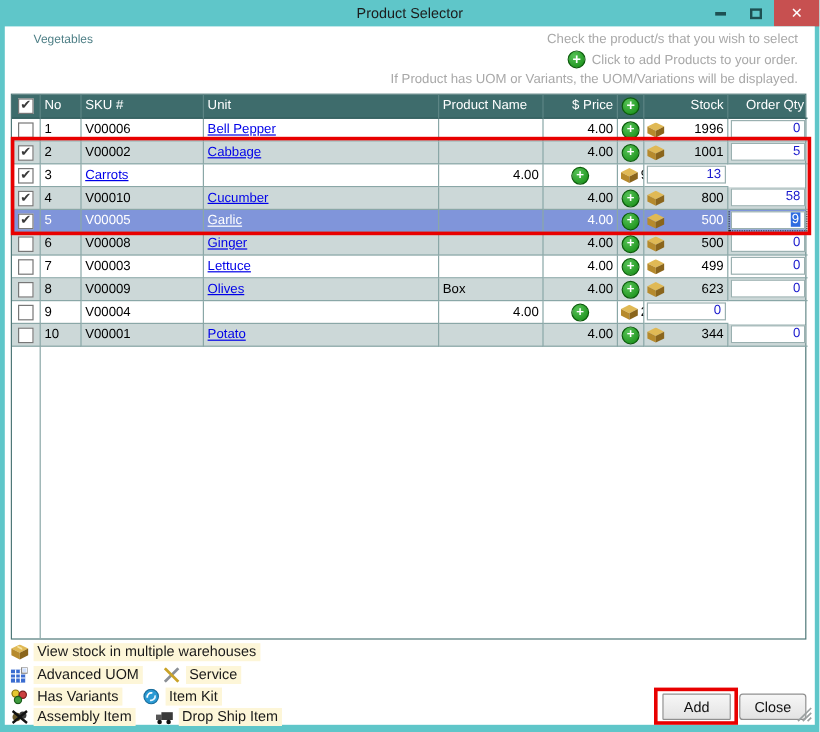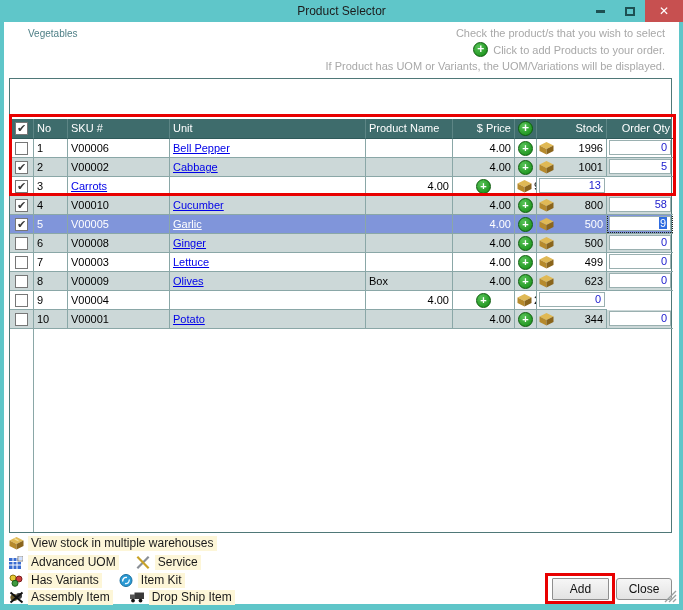--- a/index.html
+++ b/index.html
@@ -30,21 +30,21 @@
   .content{position:absolute;left:4px;top:22px;width:675px;height:582px;background:#ffffff;}
   .category{position:absolute;left:24px;top:6px;font-size:10px;color:var(--category-teal);}
   .hints{position:absolute;right:14px;top:5px;display:flex;flex-direction:column;align-items:flex-end;gap:3px;color:var(--hint-gray);font-size:11px;}
   .hintline2{display:flex;align-items:center;gap:5px;}
   .plus{display:inline-flex;align-items:center;justify-content:center;width:15px;height:15px;border-radius:50%;
         background:radial-gradient(circle at 35% 30%, #56c256, #128a12);border:1px solid #0c5c0c;
         color:#fff;font-size:12px;font-weight:bold;line-height:13px;flex:0 0 auto;}
   
   .grid{position:absolute;left:5px;top:56px;width:663px;height:455px;border:1px solid var(--table-border);background:#fff;font-size:11px;}
   .thead,.trow{display:grid;grid-template-columns:24px 34px 102px 196px 87px 62px 22px 70px 66px;}
-  .thead{height:20px;background:var(--header-bg);color:#fff;margin-top:40px;}
+  .thead{height:20px;background:var(--header-bg);color:#fff;}
   .thead .hcell{border-right:1px solid #5d8585;border-bottom:1px solid #2f5a5a;padding:0 3px;line-height:19px;white-space:nowrap;overflow:hidden;}
   .thead .hcell:last-child{border-right:none;}
   .h-price,.h-stock,.h-qty{text-align:right;}
   .h-check,.h-plus{display:flex;align-items:center;justify-content:center;padding:0;}
   .trow{height:19px;background:#fff;}
   .trow.alt{background:var(--alt-row);}
   .trow.sel{background:var(--selected-row);color:#fff;}
   .cell{border-right:1px solid var(--grid-line);border-bottom:1px solid var(--grid-line);padding:0 3px;line-height:18px;white-space:nowrap;overflow:hidden;}
   .cell:last-child{border-right:none;}
   .c-check,.c-plus{display:flex;align-items:center;justify-content:center;padding:0;}
@@ -62,21 +62,21 @@
   .qtybox.editing{outline:1px dotted #222;outline-offset:1px;}
   .qtybox .hl{background:#2f6ce0;color:#fff;padding:0 1px;}
   .empty-col-sep{position:absolute;left:23px;top:210px;bottom:0;width:1px;background:var(--grid-line);}
   
   .red-rect{position:absolute;border:3px solid var(--highlight-red);pointer-events:none;}
   .rr-rows{left:5px;top:92px;width:667px;height:82px;}
   .rr-add{left:541px;top:551px;width:70px;height:31px;}
   
   .legend-row{position:absolute;left:4px;display:flex;align-items:center;gap:16px;height:16px;}
   .lg1{top:513px;} .lg2{top:532px;} .lg3{top:550px;} .lg4{top:567px;}
-  .legend-item{display:flex;align-items:center;gap:4px;}
+  .legend-item{display:flex;align-items:flex-end;gap:4px;}
   .legend-item .lbl{background:var(--legend-bg);padding:0 3px;font-size:12px;color:#1a1a1a;line-height:15px;}
   .licon{display:inline-flex;width:16px;height:14px;align-items:center;justify-content:center;flex:0 0 auto;}
   
   .btn{position:absolute;height:22px;background:linear-gradient(#f6f6f6,#e3e3e3);border:1px solid #8f8f8f;
        border-radius:3px;font-size:12px;color:#111;display:flex;align-items:center;justify-content:center;cursor:pointer;}
   .btn-add{left:548px;top:556px;width:57px;border-radius:1px;}
   .btn-close{left:612px;top:556px;width:56px;}
   .resize-grip{position:absolute;right:1px;bottom:1px;width:14px;height:14px;cursor:nwse-resize;}
 </style>
 </head>

